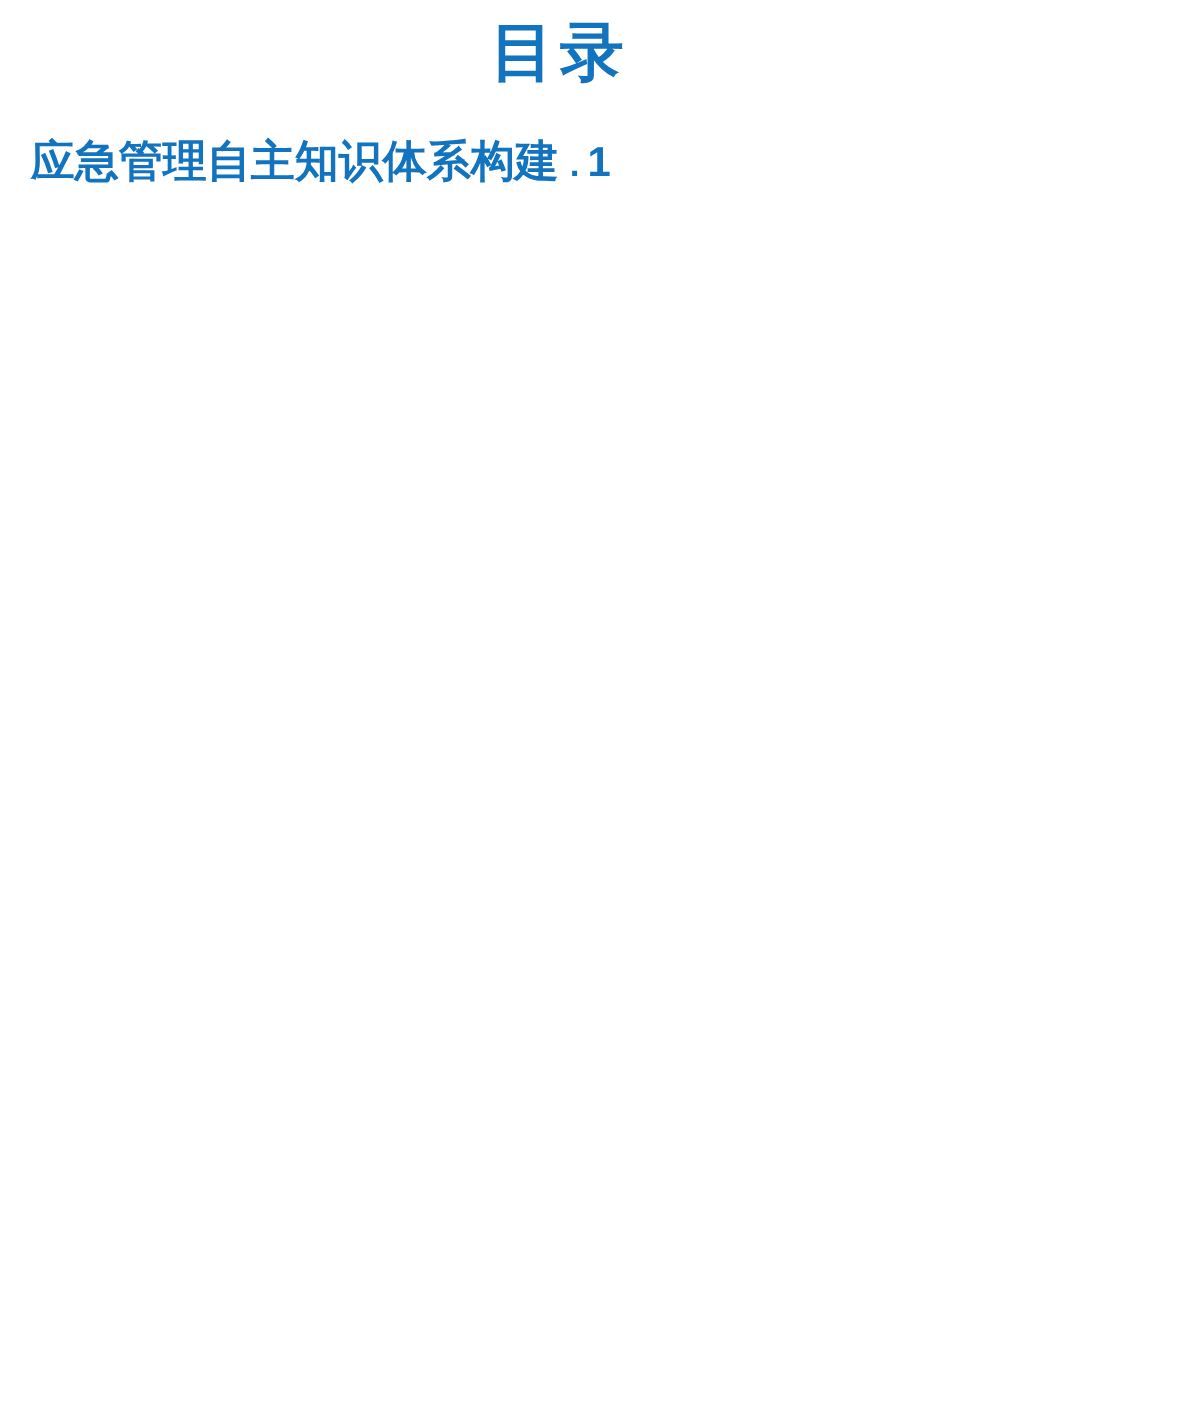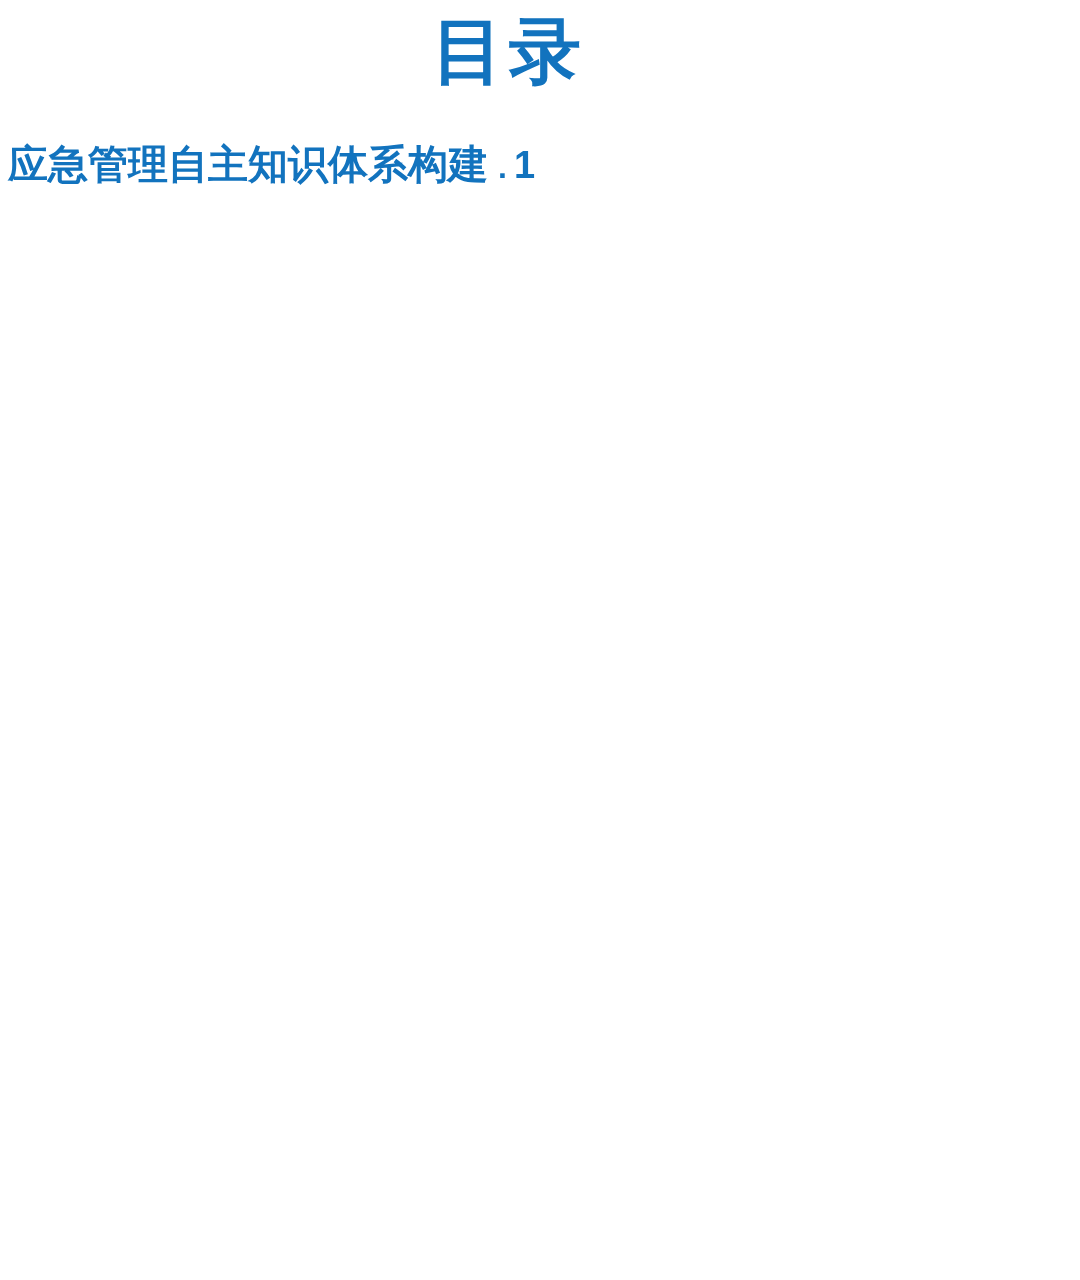--- a/index.html
+++ b/index.html
@@ -10,23 +10,23 @@
     background: #ffffff;
     overflow: hidden;
     font-family: "Liberation Serif", "DejaVu Serif", serif;
     color: #000000;
   }
   .page { width: 1080px; height: 1280px; padding: 12px 70px 0 8px; }
 
   .doc-title {
     margin: 0 0 24px 0;
     text-align: center;
-    font-family: Liberation Mono, monospace;
+    font-family: Liberation Sans, sans-serif;
     font-weight: bold;
-    font-size: 72px;
+    font-size: 58px;
     line-height: 1.25;
     letter-spacing: 5px;
     color: var(--blue);
   }
 
   .row { display: flex; align-items: baseline; }
 
   
   .section-row {
     font-family: "Liberation Sans", "DejaVu Sans", sans-serif;
@@ -37,21 +37,21 @@
     margin-top: 20px;
     cursor: pointer;
   }
   .section-row .page { font-size: 38px; }
   .section-row .leader { font-size: 32px; letter-spacing: 6px; padding: 0 8px 0 10px; }
 
   .leader { flex: 1 1 auto; overflow: hidden; white-space: nowrap; min-width: 0; }
   .leader::after {
     content: ". . . . . . . . . . . . . . . . . . . . . . . . . . . . . . . . . . . . . . . . . . . . . . . . . . . . . . . . . . . . . . . .";
   }
-  .title-text { white-space: nowrap; }
+  .title-text { white-space: nowrap; margin-left: 20px; }
   .page { flex: 0 0 auto; }
 </style>
 </head>
 <body>
 
 <div class="page">
   <h1 class="doc-title">目录</h1>
   <div>
       <div class="row section-row">
         <span class="title-text">应急管理自主知识体系构建</span>

